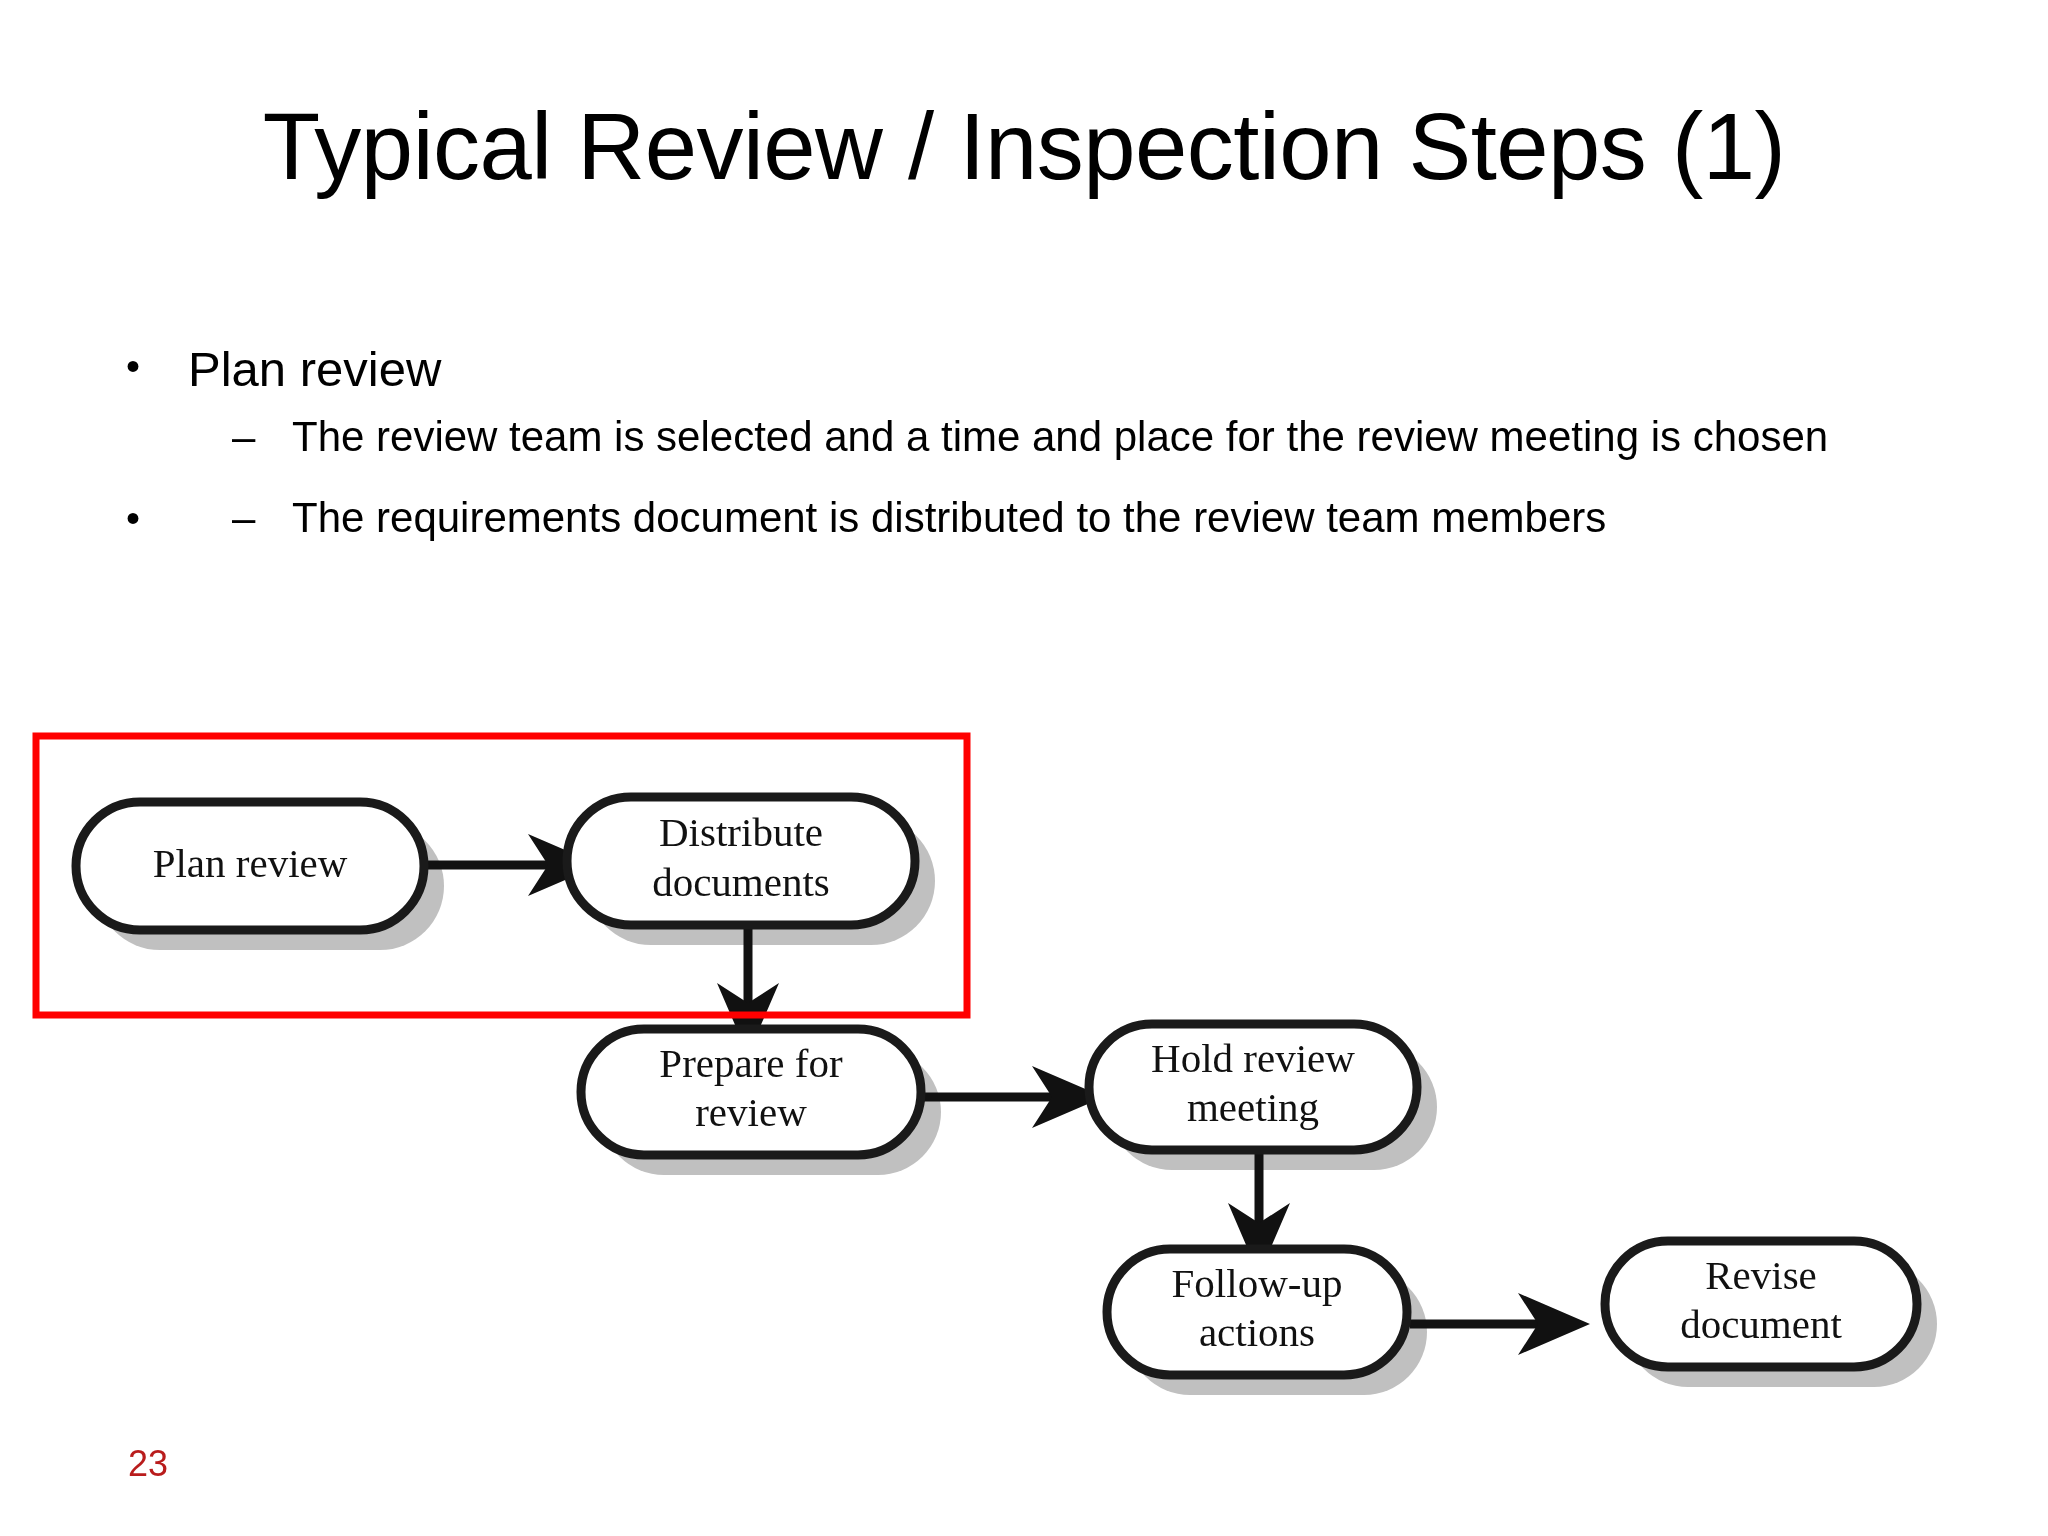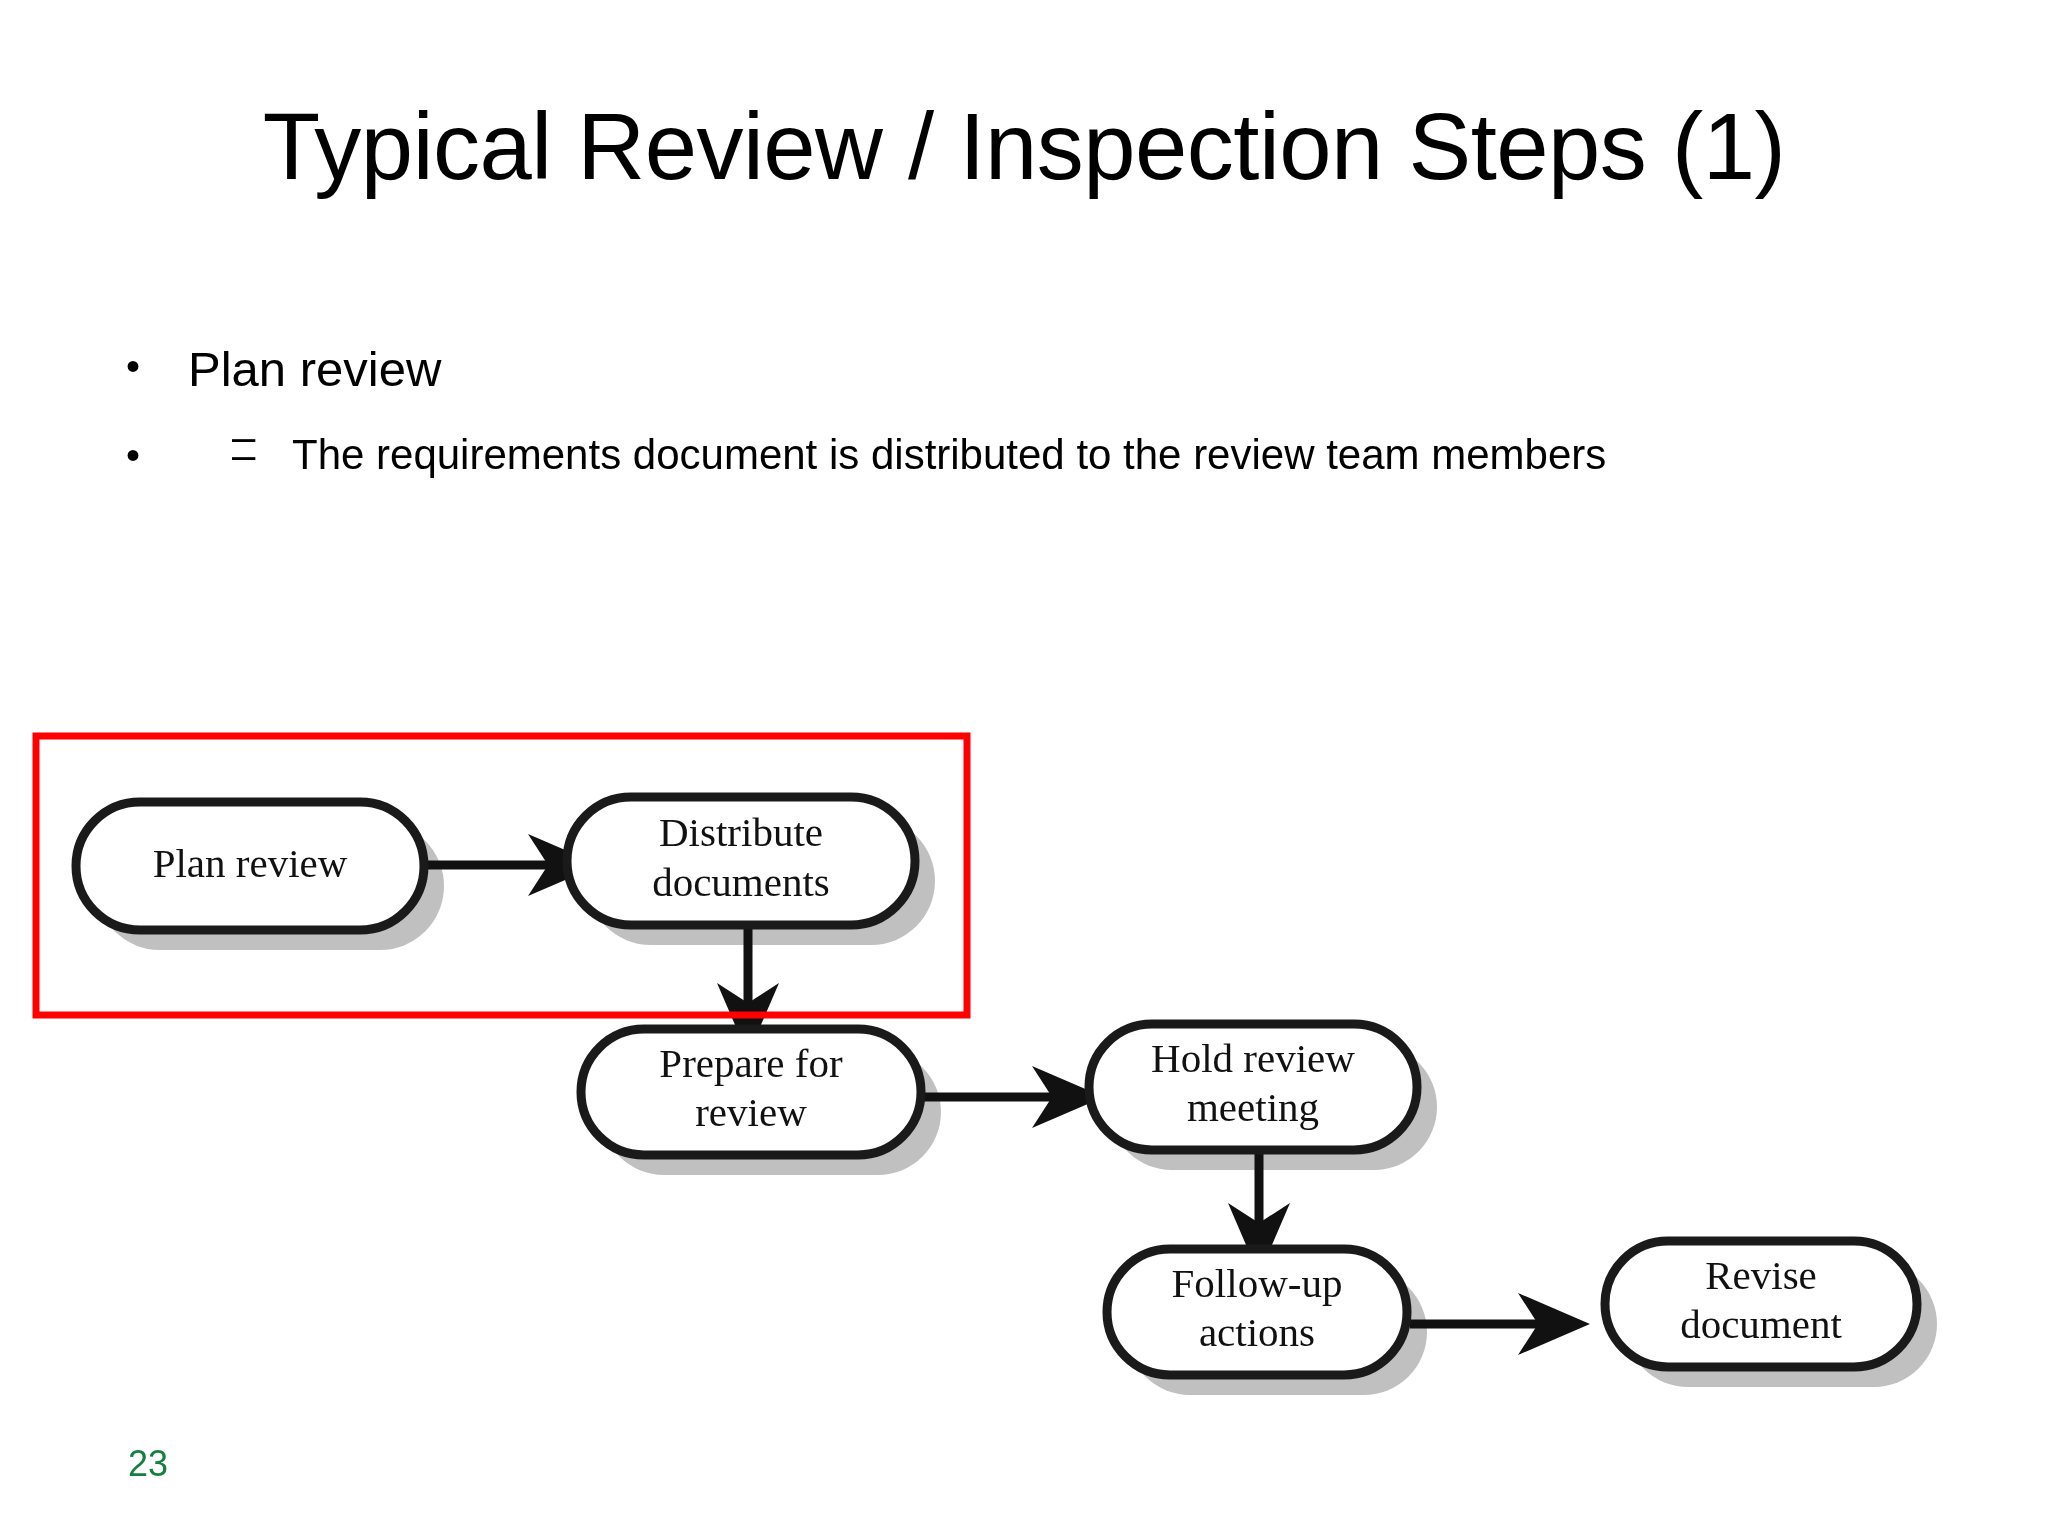--- a/index.html
+++ b/index.html
@@ -124,39 +124,40 @@
     fill: none;
     stroke-width: 7;
   }
 
   
   .page-number {
     position: absolute;
     left: 128px;
     top: 1443px;
     font-size: 36px;
-    color: #15803d;
+    color: #b91c1c;
     font-family: "Liberation Sans", sans-serif;
   }
 </style>
 </head>
 <body>
 
 <div id="slide" style="background: rgb(255, 255, 255); border-radius: 19px;">
 
   <div class="slide-title">Typical Review / Inspection Steps (1)</div>
 
   <div class="body-block">
 
     <div class="bullet-l1">
       <span class="marker">•</span>
       <span>Plan review</span>
     </div>
     <div class="bullet-l2">
       <span class="marker">–</span>
+      <span>The review team is selected and a time and place for the review meeting is chosen</span>
     </div>
 
     <div class="bullet-l1" style="margin-top:30px;">
       <span class="marker">•</span>
     </div>
     <div class="bullet-l2">
       <span class="marker">–</span>
       <span>The requirements document is distributed to the review team members</span>
     </div>
 

